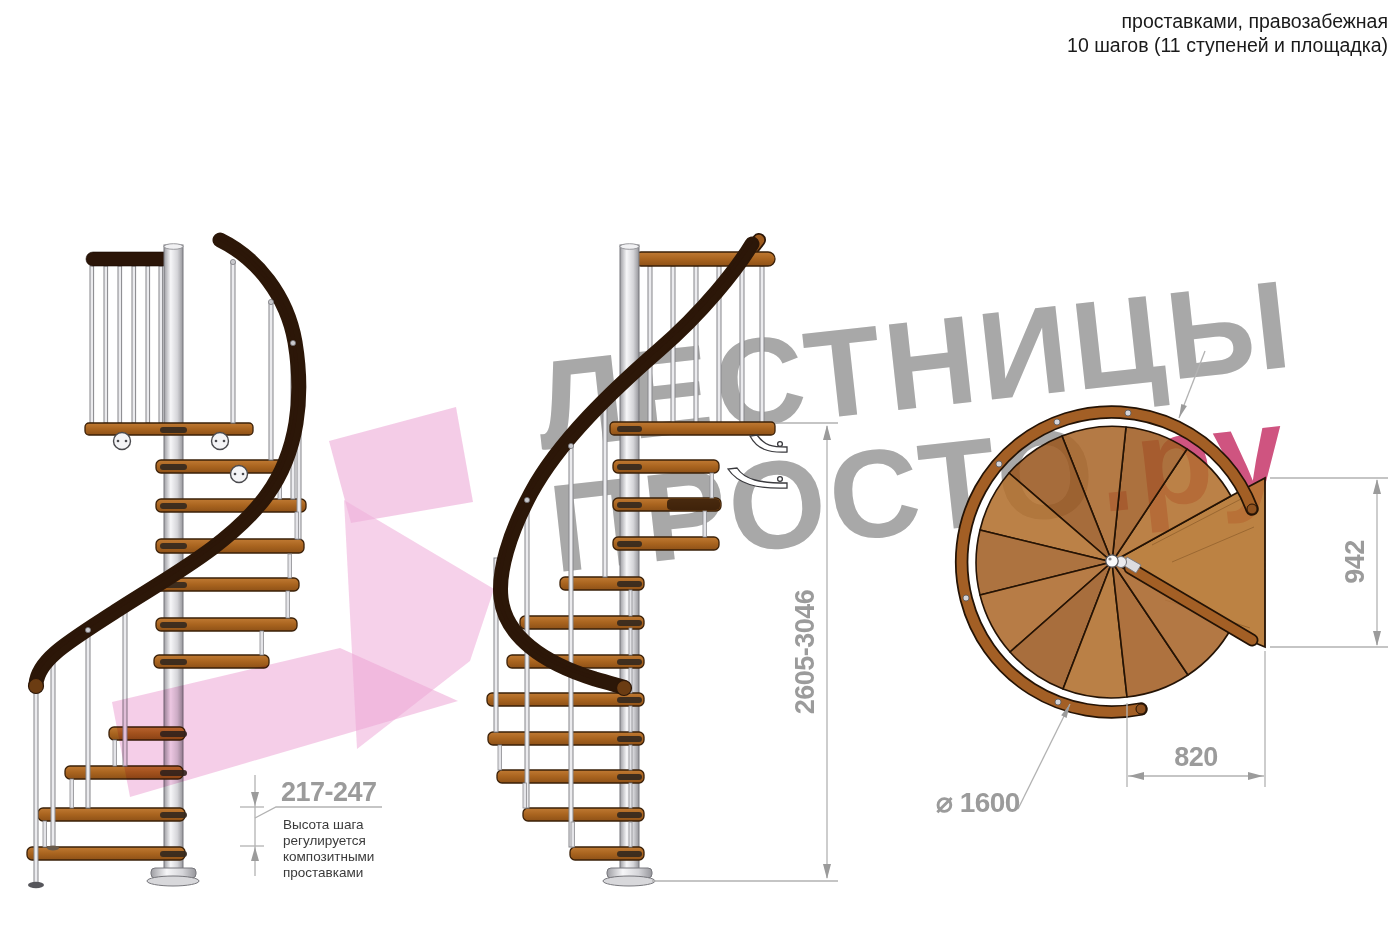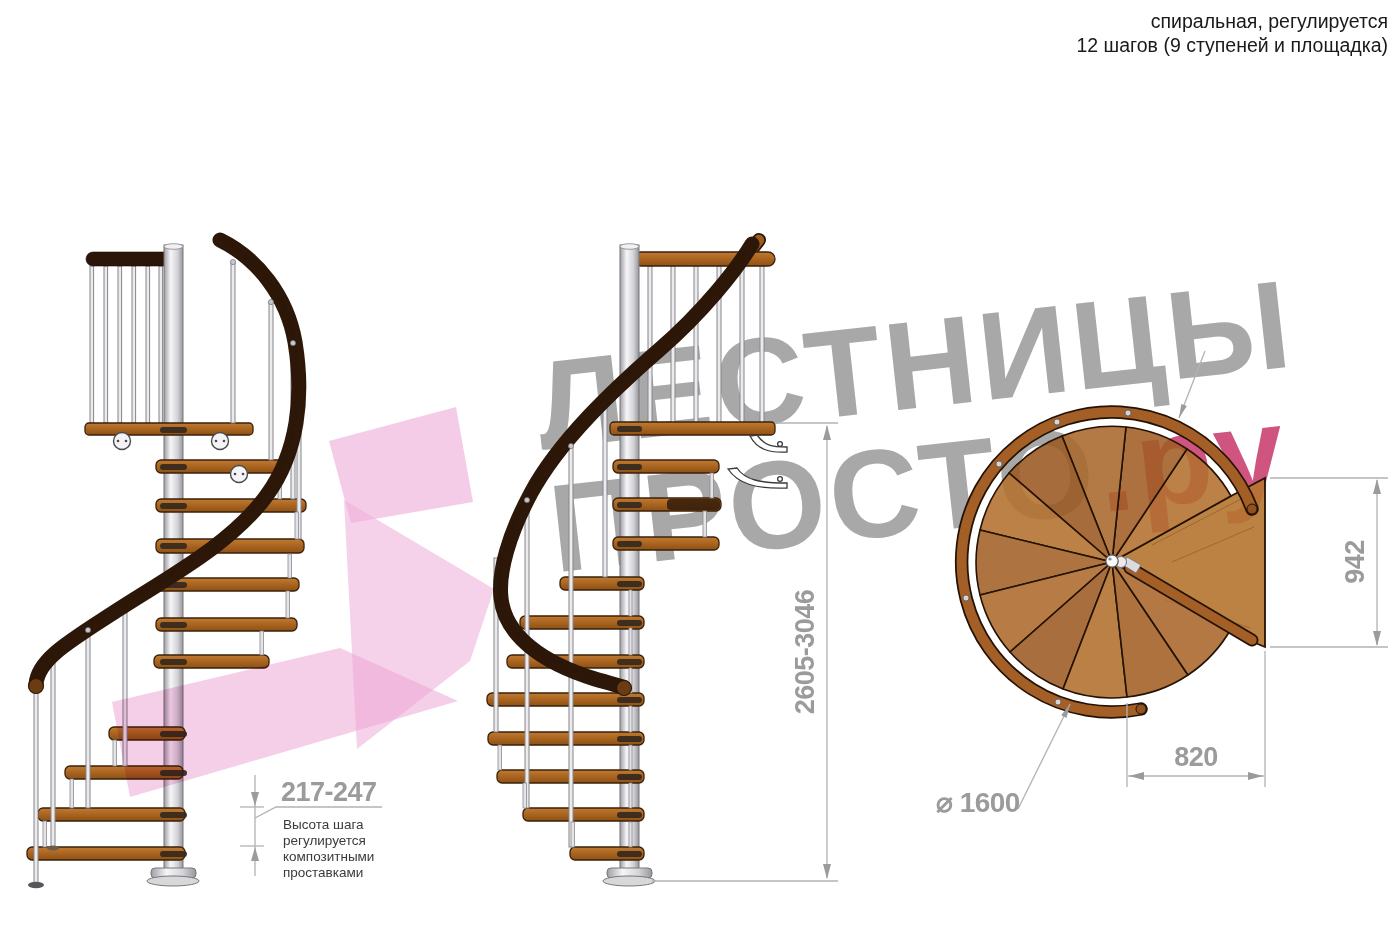--- a/index.html
+++ b/index.html
@@ -344,17 +344,17 @@
     </g>
   </svg>
 
   <svg class="arrowwm" width="1400" height="951" viewBox="0 0 1400 951">
     <polygon points="329,441 456,407 473,502 351,523" fill="#eba2d3" opacity="0.55"></polygon>
     <polygon points="344,500 494,589 470,661 357,749" fill="#f0b2dc" opacity="0.6"></polygon>
     <polygon points="112,702 340,648 458,701 130,797" fill="#eda6d6" opacity="0.55"></polygon>
   </svg>
 
   <div class="header">
-    <div>спиральная, регулируется</div>
-    <div>12 шагов (9 ступеней и площадка)</div>
+    <div>проставками, правозабежная</div>
+    <div>10 шагов (11 ступеней и площадка)</div>
   </div>
 
 </div>
 
 </body></html>

